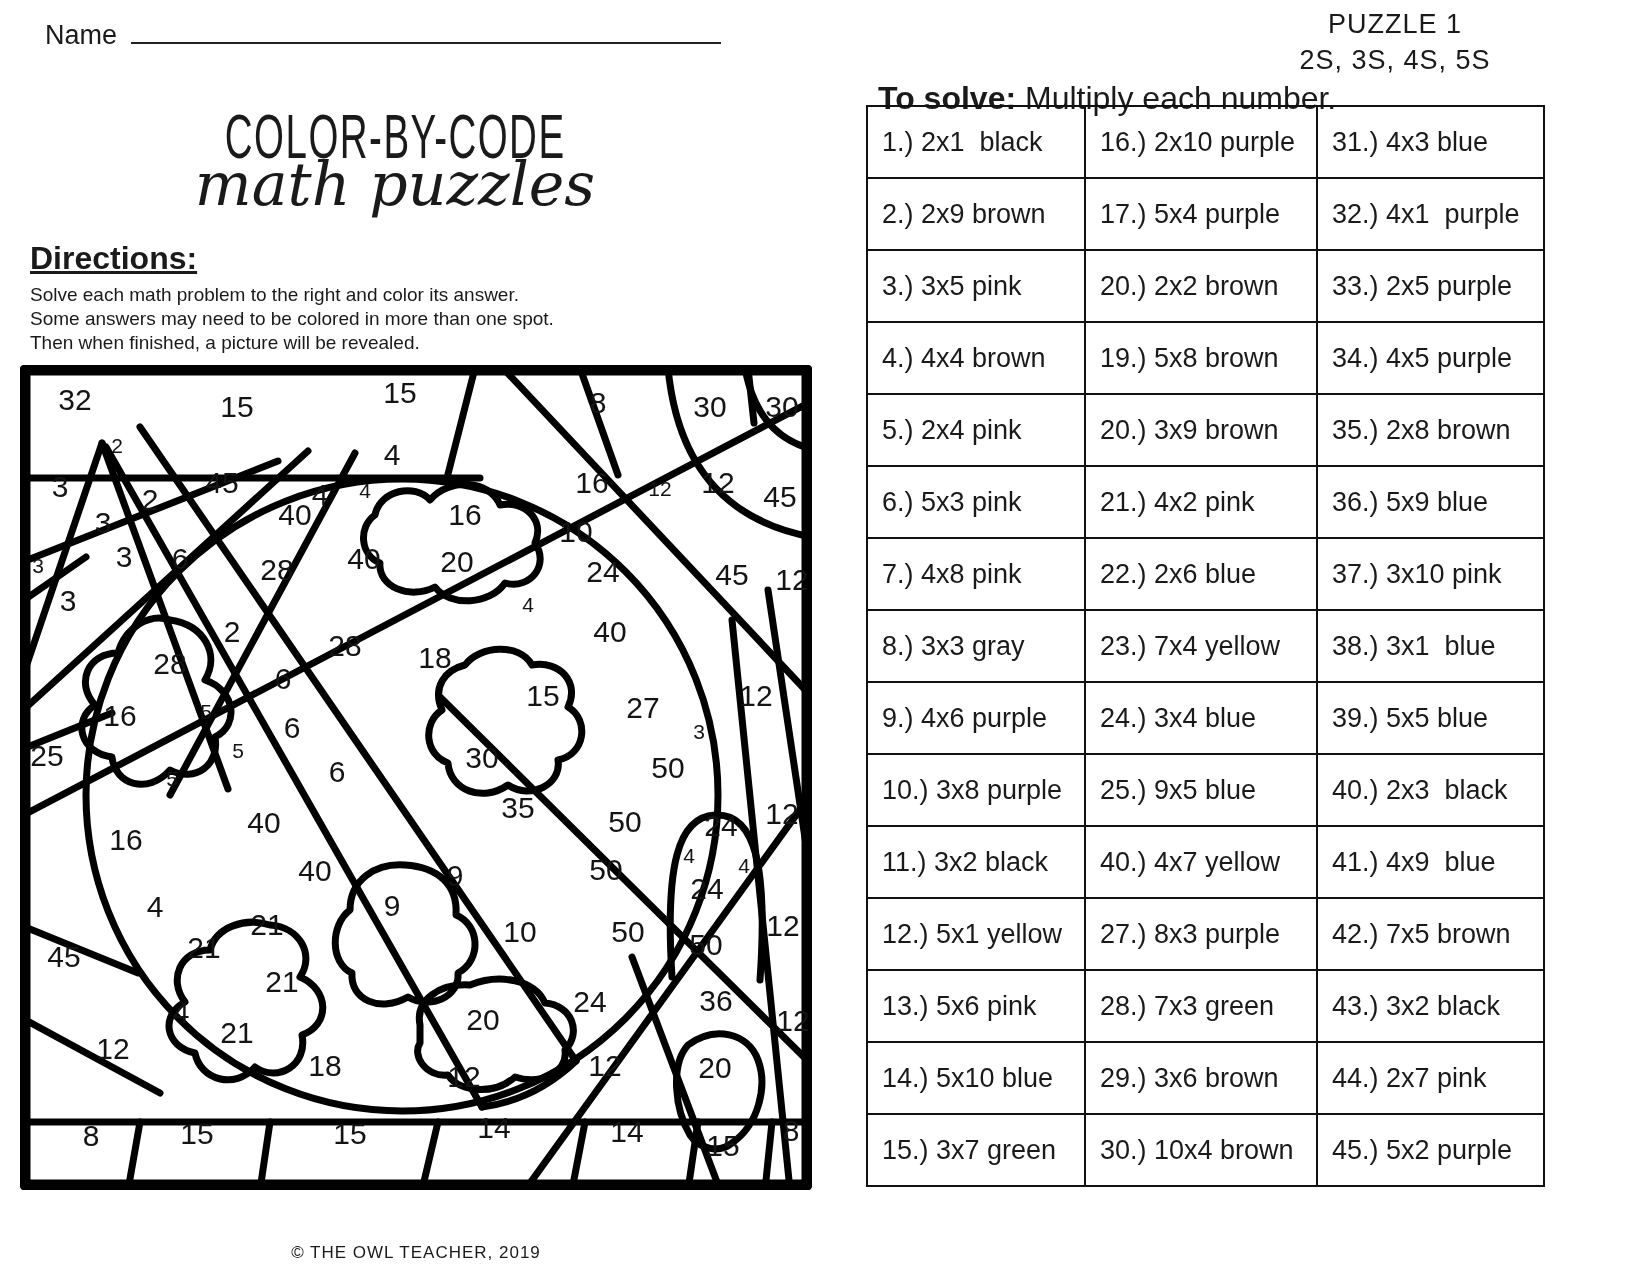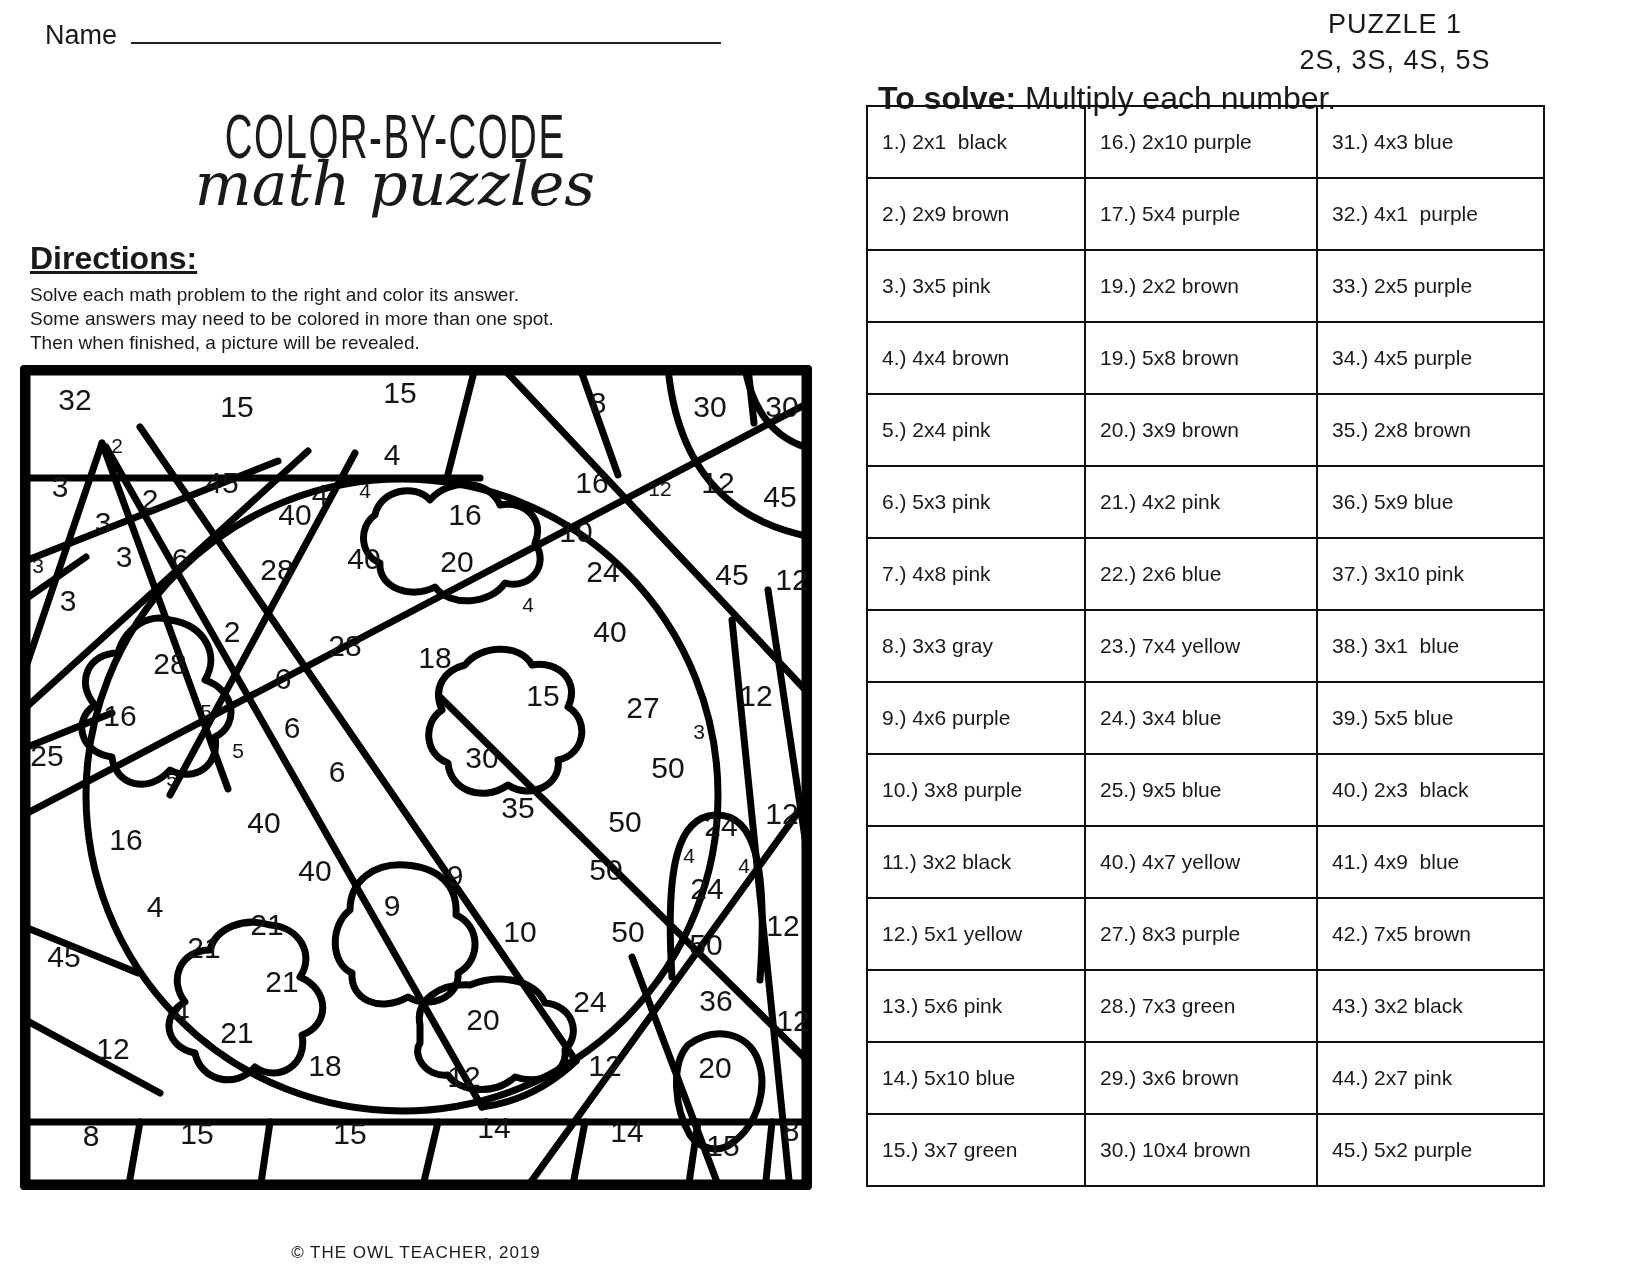--- a/index.html
+++ b/index.html
@@ -28,21 +28,21 @@
   .credit{position:absolute;left:20px;top:1243px;width:792px;text-align:center;
           font-size:17px;letter-spacing:1px;}
 
   
   .corner{position:absolute;left:1245px;top:6px;width:300px;text-align:center;
           font-size:27px;letter-spacing:1px;line-height:1.35;}
   .solve-line{position:absolute;left:878px;top:60px;font-size:32px;margin-top:20px;}
   .solve-line b{font-weight:bold;}
 
   table.problems{position:absolute;left:866px;top:105px;border-collapse:collapse;}
-  table.problems td{border:2.5px solid #111;height:70px;font-size:21px;
+  table.problems td{border:2.5px solid #111;height:70px;font-size:27px;
                     padding:0 0 0 14px;white-space:pre;vertical-align:middle;}
   td.c1{width:202px;} td.c2{width:216px;} td.c3{width:211px;}
 </style>
 </head>
 <body>
 
 <div id="page">
 
   <div class="name-row">
     <span>Name</span><span class="name-line"></span>
@@ -76,21 +76,21 @@
           <td class="c2">16.) 2x10 purple</td>
           <td class="c3">31.) 4x3 blue</td>
         </tr>
         <tr>
           <td class="c1">2.) 2x9 brown</td>
           <td class="c2">17.) 5x4 purple</td>
           <td class="c3">32.) 4x1  purple</td>
         </tr>
         <tr>
           <td class="c1">3.) 3x5 pink</td>
-          <td class="c2">19.) 2x2 brown</td>
+          <td class="c2">20.) 2x2 brown</td>
           <td class="c3">33.) 2x5 purple</td>
         </tr>
         <tr>
           <td class="c1">4.) 4x4 brown</td>
           <td class="c2">19.) 5x8 brown</td>
           <td class="c3">34.) 4x5 purple</td>
         </tr>
         <tr>
           <td class="c1">5.) 2x4 pink</td>
           <td class="c2">20.) 3x9 brown</td>

